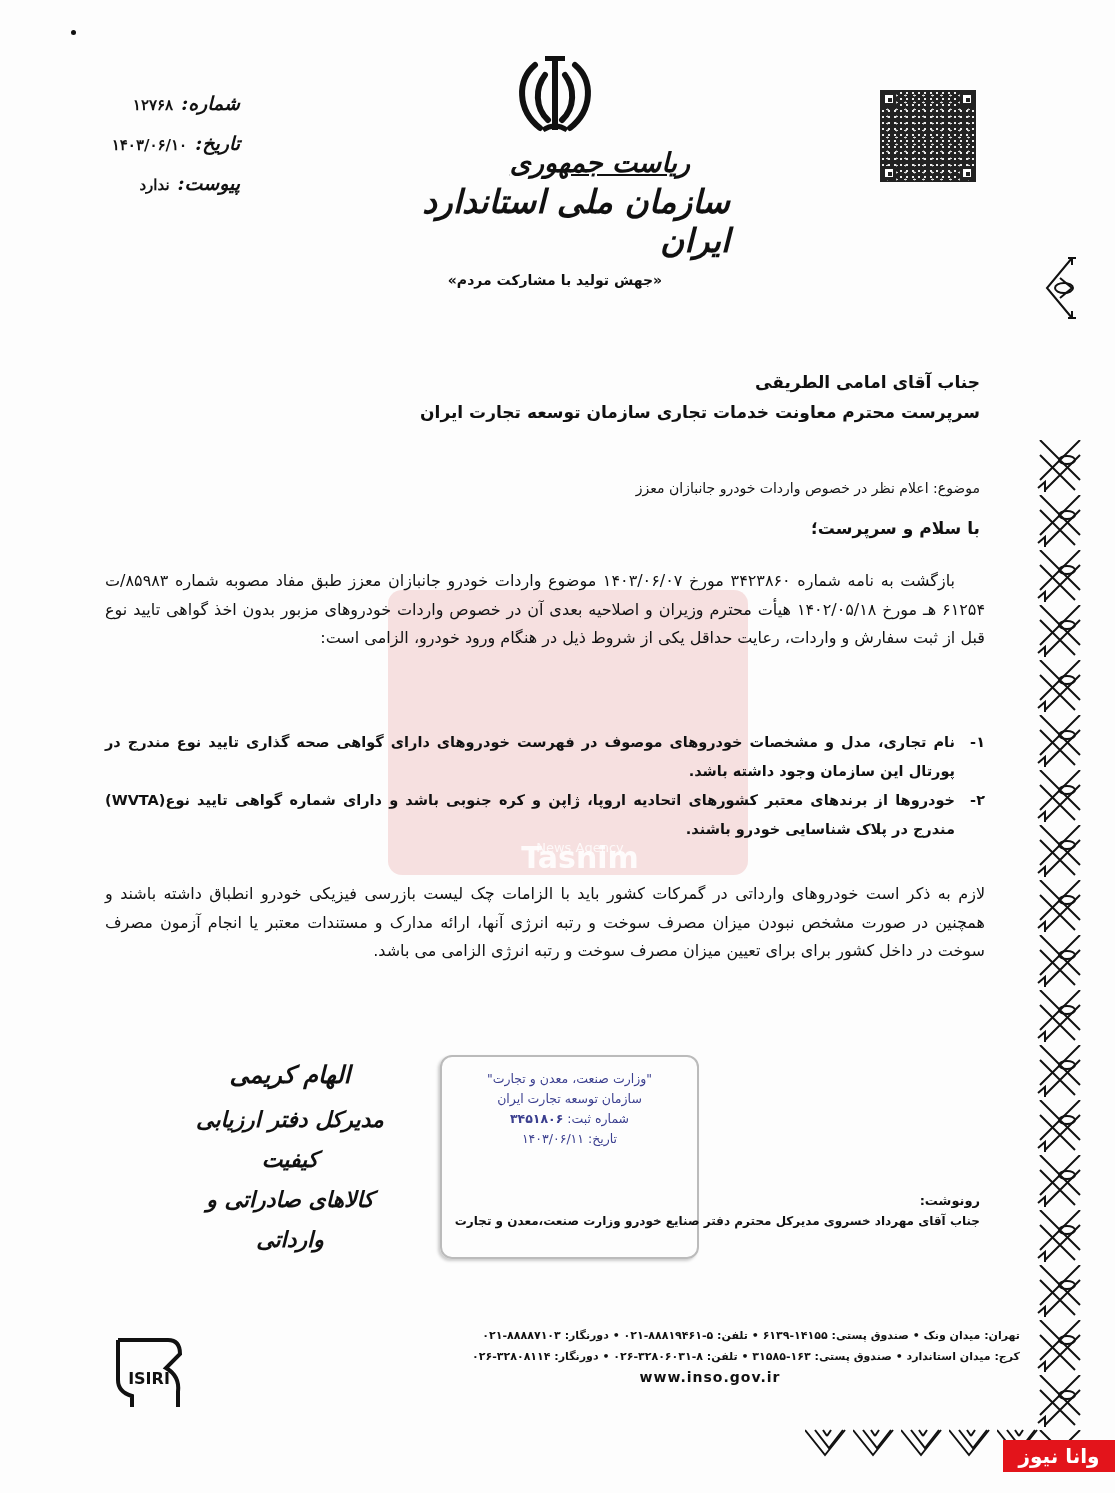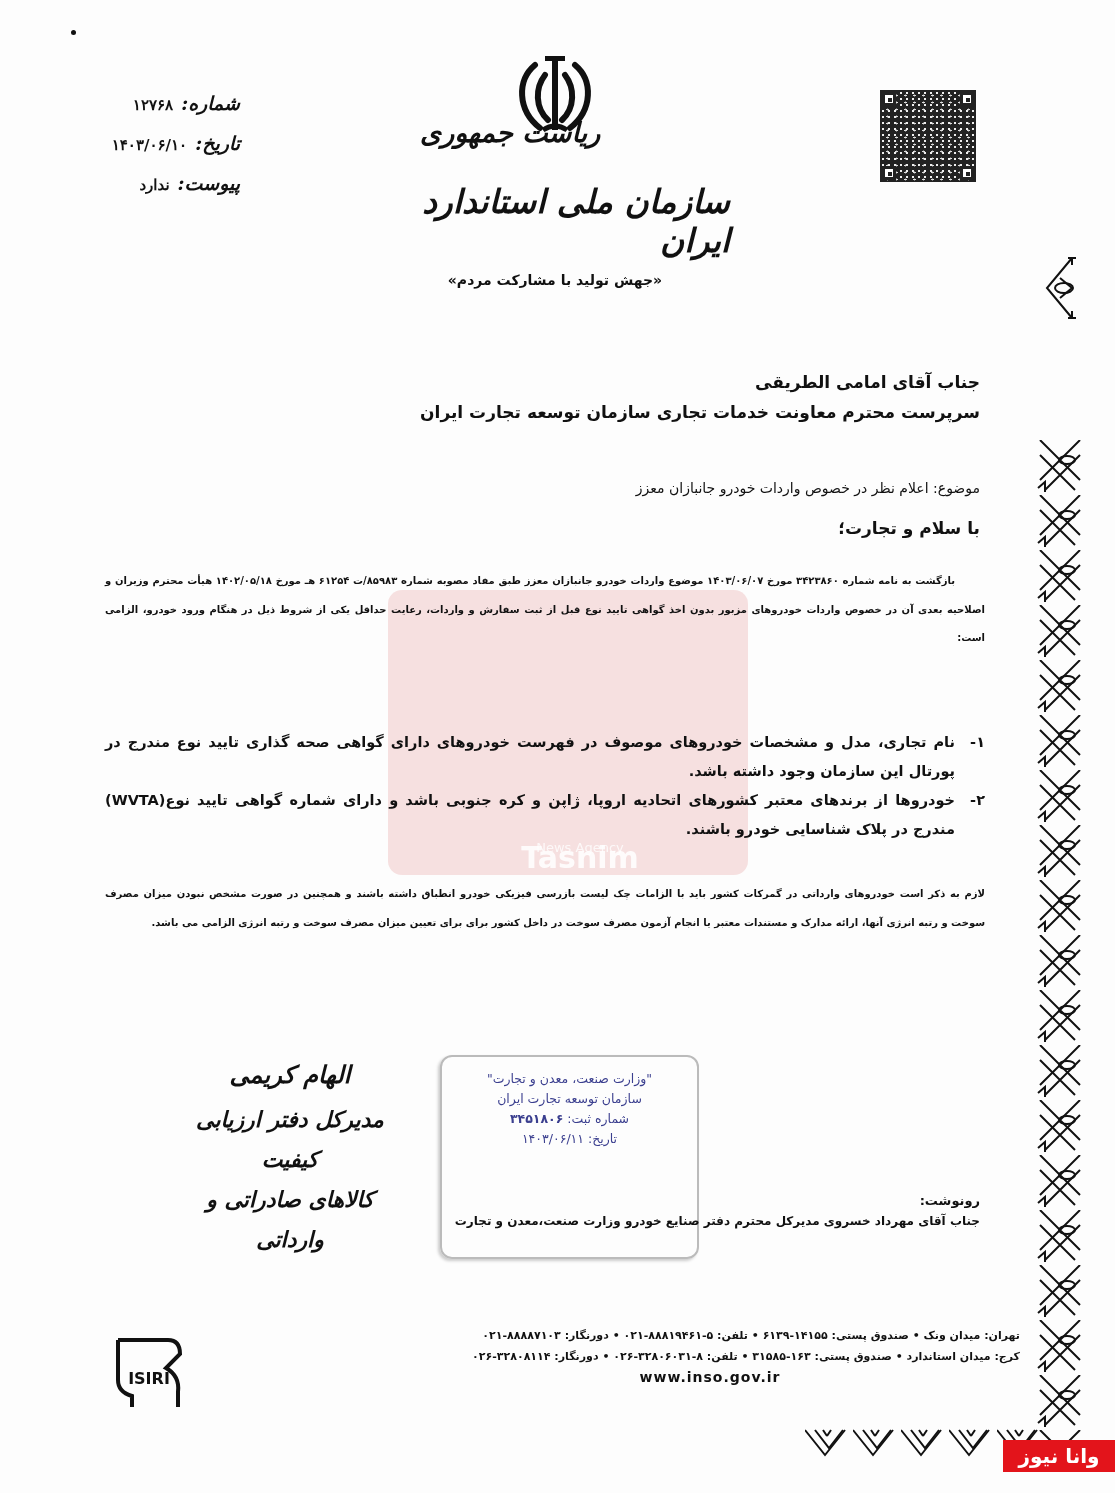--- a/index.html
+++ b/index.html
@@ -11,21 +11,21 @@
   .abs { position:absolute; }
   
   .meta { left:80px; top:92px; width:160px; direction:rtl; font-family:"DejaVu Serif", serif; }
   .meta-row { display:flex; gap:8px; align-items:baseline; height:40px; }
   .meta-label { font-size:19px; font-style:italic; font-weight:bold; }
   .meta-val { font-size:15px; font-weight:bold; }
   .dot { left:71px; top:30px; width:5px; height:5px; background:#111; border-radius:50%; }
 
   
   .emblem { left:505px; top:50px; width:100px; height:90px; }
-  .presidency { left:420px; top:117px; width:270px; text-align:left; font-family:"DejaVu Serif", serif; font-size:27px; font-weight:bold; font-style:italic; }
+  .presidency { left:420px; top:147px; width:270px; text-align:right; font-family:"DejaVu Serif", serif; font-size:27px; font-weight:bold; font-style:italic;text-decoration:underline; }
   .org-title { left:380px; top:182px; width:350px; text-align:right; font-family:"DejaVu Serif", serif; font-size:33px; font-weight:bold; font-style:italic; letter-spacing:0.5px; }
   .slogan { left:440px; top:272px; width:230px; text-align:center; font-size:14px; font-weight:bold; }
 
   
   .qr { left:880px; top:90px; width:96px; height:92px; background:#222; }
   .qr .fp { position:absolute; width:14px; height:14px; border:3px solid #222; background:#fff; box-sizing:border-box; }
   .qr .fp::after { content:""; position:absolute; left:3px; top:3px; width:4px; height:4px; background:#222; }
   .qr .noise { position:absolute; left:0; top:0; right:0; bottom:0;
     background-image:
       radial-gradient(#eee 1px, transparent 1.5px),
@@ -39,21 +39,21 @@
   .ornament-bottom { left:805px; top:1420px; width:240px; height:45px; }
 
   
   .addr { right:135px; top:372px; width:700px; text-align:right; font-weight:bold; }
   .addr-line1 { font-size:17px; margin-bottom:10px; }
   .addr-line2 { font-size:17px; }
   .subject { right:135px; top:480px; width:700px; text-align:right; font-size:14px; font-weight:normal; }
   .greeting { right:135px; top:518px; width:700px; text-align:right; font-size:17px; font-weight:bold; }
 
   
-  .body-text { right:130px; width:880px; text-align:justify; text-align-last:right; font-size:10px; font-weight:bold; line-height:28.5px; direction:rtl; }
+  .body-text { right:130px; width:880px; text-align:justify; text-align-last:right; font-size:16px; font-weight:normal; line-height:28.5px; direction:rtl; }
   .p1 { top:567px; text-indent:30px; }
   .list { right:130px; top:728px; width:880px; font-size:14.5px; font-weight:bold; line-height:29px; }
   .list-item { display:flex; direction:rtl; }
   .list-item .num { width:30px; flex:none; }
   .list-item .txt { flex:1; text-align:justify; text-align-last:right; }
   .p2 { top:880px; }
 
   
   .watermark { left:388px; top:590px; width:360px; height:285px; background:#f1c9c9; opacity:0.55; border-radius:14px; }
   .watermark-text { left:480px; top:800px; width:200px; text-align:center; color:#fff; font-size:30px; font-weight:bold; opacity:0.9;margin-top:40px; }
@@ -169,21 +169,21 @@
 
 <div class="abs watermark"></div>
 <div class="abs watermark-text">Tasnim</div>
 <div class="abs watermark-sub">News Agency</div>
 
 <div class="abs addr">
   <div class="addr-line1">جناب آقای امامی الطریقی</div>
   <div class="addr-line2">سرپرست محترم معاونت خدمات تجاری سازمان توسعه تجارت ایران</div>
 </div>
 <div class="abs subject">موضوع: اعلام نظر در خصوص واردات خودرو جانبازان معزز</div>
-<div class="abs greeting">با سلام و تجارت؛</div>
+<div class="abs greeting">با سلام و سرپرست؛</div>
 
 <div class="abs body-text p1">بازگشت به نامه شماره ۳۴۲۳۸۶۰ مورخ ۱۴۰۳/۰۶/۰۷ موضوع واردات خودرو جانبازان معزز طبق مفاد مصوبه شماره ۸۵۹۸۳/ت ۶۱۲۵۴ هـ مورخ ۱۴۰۲/۰۵/۱۸ هیأت محترم وزیران و اصلاحیه بعدی آن در خصوص واردات خودروهای مزبور بدون اخذ گواهی تایید نوع قبل از ثبت سفارش و واردات، رعایت حداقل یکی از شروط ذیل در هنگام ورود خودرو، الزامی است:</div>
 
 <div class="abs list">
   <div class="list-item">
     <span class="num">۱-</span>
     <span class="txt">نام تجاری، مدل و مشخصات خودروهای موصوف در فهرست خودروهای دارای گواهی صحه گذاری تایید نوع مندرج در پورتال این سازمان وجود داشته باشد.</span>
   </div>
   <div class="list-item">
     <span class="num">۲-</span>

